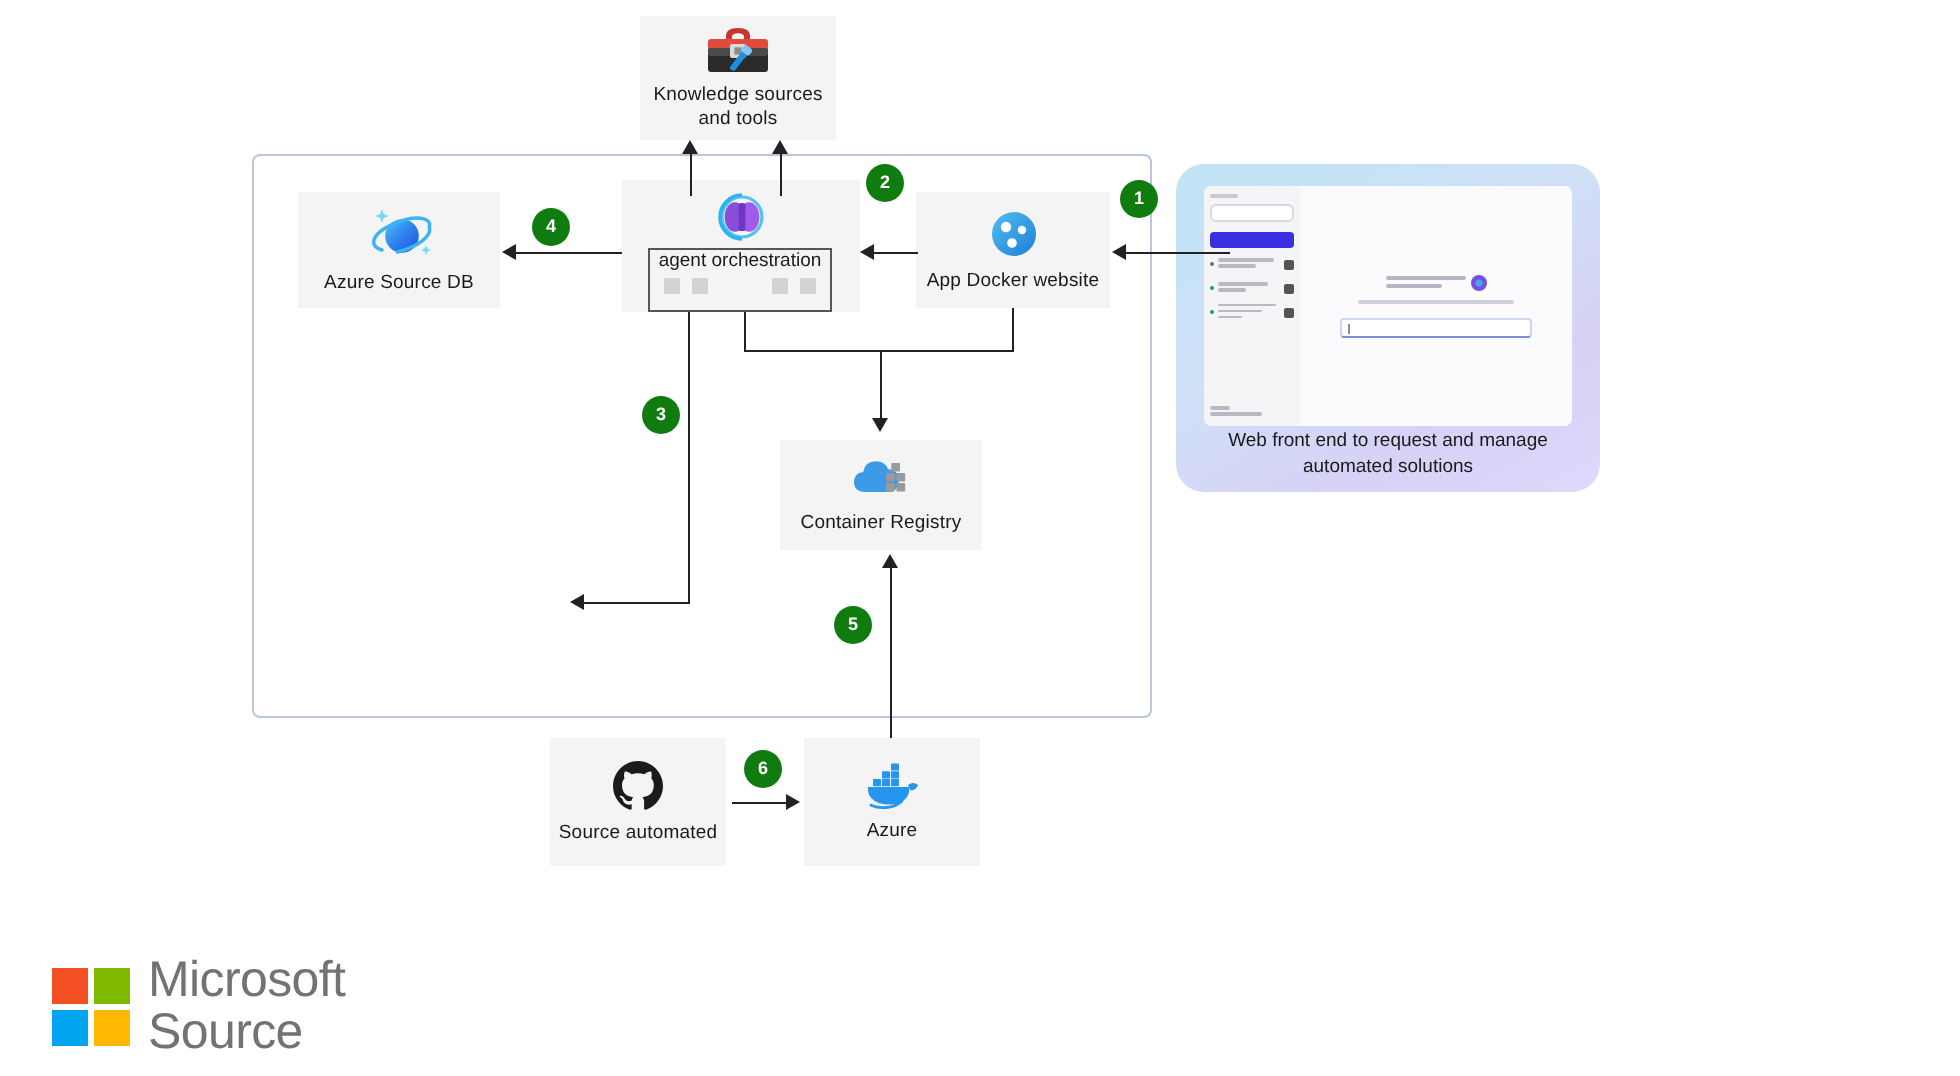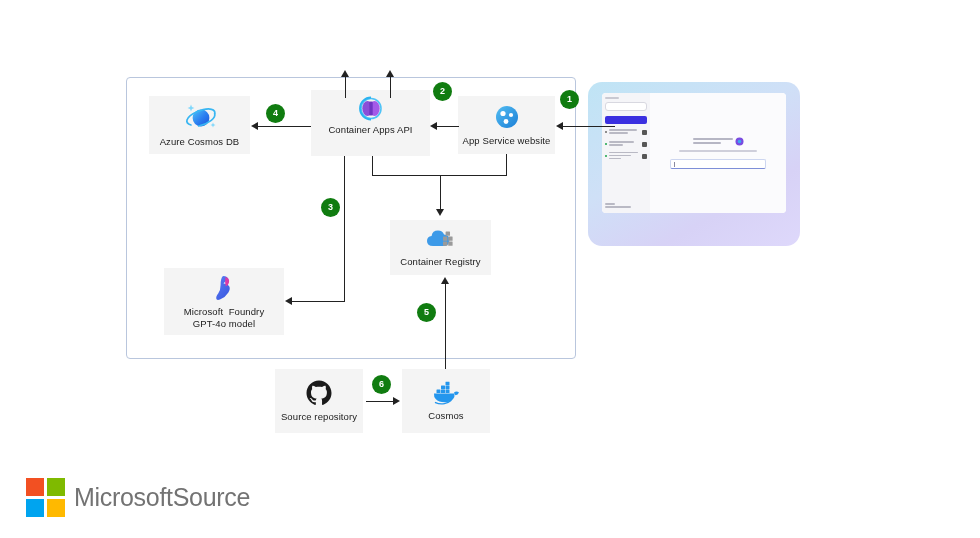--- a/index.html
+++ b/index.html
@@ -226,148 +226,163 @@
     gap: 9px;
   }
   #ms-squares {
     display: grid;
     grid-template-columns: 18px 18px;
     grid-template-rows: 18px 18px;
     gap: 3px;
   }
   #ms-wordmark {
     display: flex;
-    flex-direction: row;
+    flex-direction: column;
     line-height: 1.02;
   }
   .ms-word {
     font-size: 25px;
     color: #737373;
     font-family: "Liberation Sans", sans-serif;
     letter-spacing: -0.3px;
   }
 </style>
 </head>
 <body>
 
 <div id="canvas">
 
   <div id="azure-boundary"></div>
 
+  <div class="tile" style="left:320px; top:8px; width:98px; height:62px;">
+    <div class="icon-wrap">
+      <svg width="34" height="26" viewBox="0 0 34 26">
+        <path d="M11 6 q0-4 6-4 q6 0 6 4 l0 2 l-3 0 l0-1.6 q0-1.8-3-1.8 q-3 0-3 1.8 l0 1.6 l-3 0 z" fill="#c7352c"></path>
+        <rect x="2" y="7.5" width="30" height="5.5" rx="1.6" fill="#e04a3f"></rect>
+        <rect x="2" y="12" width="30" height="12" rx="1.6" fill="#2b2b2b"></rect>
+        <rect x="2" y="12" width="30" height="4" rx="1" fill="#4a4a4a"></rect>
+        <rect x="13" y="10" width="8" height="7" rx="1" fill="#d9d9d9"></rect>
+        <rect x="15.2" y="11.6" width="3.6" height="3.8" rx="0.6" fill="#8a8a8a"></rect>
+        <g transform="rotate(38 19 17)">
+          <rect x="17" y="12" width="3" height="13" rx="1.4" fill="#1e8fe0"></rect>
+          <rect x="16" y="10.5" width="5" height="4" rx="1.4" fill="#7ec8f5"></rect>
+        </g>
+      </svg>
+    </div>
+    <div class="tile-label">Knowledge sources<br>and tools</div>
+  </div>
 
   <div class="tile" style="left:149px; top:96px; width:101px; height:58px;">
     <div class="icon-wrap">
       <svg width="34" height="30" viewBox="0 0 34 30">
         <defs>
           <linearGradient id="cosmosGrad" x1="0" y1="0" x2="1" y2="1">
             <stop offset="0%" stop-color="#4fc3f7"></stop>
             <stop offset="55%" stop-color="#2b7cf0"></stop>
             <stop offset="100%" stop-color="#1b54d8"></stop>
           </linearGradient>
         </defs>
         <circle cx="18" cy="16" r="8.4" fill="url(#cosmosGrad)"></circle>
         <path d="M8 23 q-5-1.5-4-5 q1.3-4.4 10-8.2 q8.8-3.8 14.5-2.5 q4 1 3.2 4.2" fill="none" stroke="#39b6f2" stroke-width="1.7" stroke-linecap="round"></path>
         <path d="M31.7 11.7 q0.9 3.2-3.4 6.6 q-5.2 4-12.6 5.7" fill="none" stroke="#39b6f2" stroke-width="1.7" stroke-linecap="round"></path>
         <path d="M8 2.6 l0.95 2.45 L11.4 6 L8.95 6.95 L8 9.4 L7.05 6.95 L4.6 6 L7.05 5.05 Z" fill="#7fd7fb"></path>
         <path d="M30 20.5 l0.7 1.8 l1.8 0.7 l-1.8 0.7 l-0.7 1.8 l-0.7-1.8 l-1.8-0.7 l1.8-0.7 Z" fill="#7fd7fb"></path>
       </svg>
     </div>
-    <div class="tile-label">Azure Cosmos DB</div>
+    <div class="tile-label">Azure Source DB</div>
   </div>
 
   <div class="tile" style="left:311px; top:90px; width:119px; height:66px; justify-content:flex-start; padding-top:5px;">
     <div class="icon-wrap">
       <svg width="30" height="27" viewBox="0 0 30 27">
         <circle cx="15" cy="13.5" r="10" fill="none" stroke="#4fc3f7" stroke-width="1.6"></circle>
         <path d="M15 2.5 a11 11 0 0 0 0 22" fill="none" stroke="#2bb3f0" stroke-width="1.8"></path>
         <ellipse cx="11.5" cy="13.5" rx="5.2" ry="7.4" fill="#8a4fd8"></ellipse>
         <ellipse cx="18.5" cy="13.5" rx="5.2" ry="7.4" fill="#a45ae8"></ellipse>
         <rect x="13.3" y="6.5" width="3.4" height="14" rx="1.3" fill="#6f35c4"></rect>
       </svg>
     </div>
     <div class="tile-label" style="margin-top:2px;">Container Apps API</div>
   </div>
 
+  <div id="agent-orch">
+    <div id="agent-orch-label">agent orchestration</div>
+    <div id="agent-icons">
+      <div class="agent-pair">
+        <div class="agent-chip"></div>
+        <div class="agent-chip"></div>
+      </div>
+      <div class="agent-pair">
+        <div class="agent-chip"></div>
+        <div class="agent-chip"></div>
+      </div>
+    </div>
+  </div>
 
   <div class="tile" style="left:458px; top:96px; width:97px; height:58px;">
     <div class="icon-wrap">
       <svg width="28" height="28" viewBox="0 0 28 28">
         <defs>
           <linearGradient id="appsvcGrad" x1="0" y1="0" x2="1" y2="1">
             <stop offset="0%" stop-color="#52bdf2"></stop>
             <stop offset="100%" stop-color="#1c7fd6"></stop>
           </linearGradient>
         </defs>
         <circle cx="14" cy="14" r="11" fill="url(#appsvcGrad)"></circle>
         <circle cx="10" cy="10.5" r="2.6" fill="#ffffff"></circle>
         <circle cx="18" cy="12" r="2.1" fill="#ffffff"></circle>
         <circle cx="13" cy="18.5" r="2.4" fill="#ffffff"></circle>
       </svg>
     </div>
-    <div class="tile-label">App Service website</div>
+    <div class="tile-label">App Docker website</div>
   </div>
 
   <div class="tile" style="left:390px; top:220px; width:101px; height:55px;">
     <div class="icon-wrap">
       <svg width="34" height="25" viewBox="0 0 34 25">
         <path d="M9 19 q-6 0-6-5 q0-4.4 4.6-5 q0.8-5.4 6.4-5.4 q4.6 0 6 4 q5.4 0.3 5.4 5.6 q0 5.8-6 5.8 z" fill="#3d9ae8"></path>
         <g fill="#9a9a9a">
           <rect x="19" y="9.5" width="4.4" height="4.2" rx="0.5"></rect>
           <rect x="24.2" y="9.5" width="4.4" height="4.2" rx="0.5"></rect>
           <rect x="19" y="14.5" width="4.4" height="4.2" rx="0.5"></rect>
           <rect x="24.2" y="14.5" width="4.4" height="4.2" rx="0.5"></rect>
           <rect x="21.6" y="4.5" width="4.4" height="4.2" rx="0.5"></rect>
         </g>
       </svg>
     </div>
     <div class="tile-label">Container Registry</div>
   </div>
 
-  <div class="tile" style="left:164px; top:268px; width:120px; height:67px;">
-    <div class="icon-wrap">
-      <svg width="26" height="28" viewBox="0 0 26 28">
-        <defs>
-          <linearGradient id="foundryGrad" x1="0" y1="0" x2="0.7" y2="1">
-            <stop offset="0%" stop-color="#5b7cf5"></stop>
-            <stop offset="100%" stop-color="#3b5ae0"></stop>
-          </linearGradient>
-        </defs>
-        <path d="M12 2 q5 0 5.5 4 q-3.5 0.6-5 3.6 q3.8 0 5.5 2.4 q1.8 2.6-0.6 6.4 q-3 4.8-8.4 7.2 q-2.8 1.2-3.6-0.6 q-0.8-2 1.8-5.4 q2.4-3.2 2.4-8.6 q0-7 2.4-9 z" fill="url(#foundryGrad)"></path>
-        <path d="M14.4 3 q4.4 1 3.6 5.4 q-0.5 2.6-3.2 4.2 q-1.2-5 -0.4-9.6 z" fill="#d93ba8"></path>
-      </svg>
-    </div>
-    <div class="tile-label">Microsoft&nbsp; Foundry<br>GPT-4o model</div>
-  </div>
 
   <div class="tile" style="left:275px; top:369px; width:88px; height:64px;">
     <div class="icon-wrap">
       <svg width="28" height="28" viewBox="0 0 28 28">
         <path fill="#1b1b1b" d="M14 1.5 C7.1 1.5 1.5 7.1 1.5 14 c0 5.5 3.6 10.2 8.5 11.9 0.6 0.1 0.85-0.27 0.85-0.6 0-0.3-0.01-1.08-0.02-2.13-3.46 0.75-4.19-1.67-4.19-1.67-0.57-1.44-1.39-1.82-1.39-1.82-1.13-0.77 0.09-0.76 0.09-0.76 1.25 0.09 1.91 1.29 1.91 1.29 1.11 1.9 2.91 1.35 3.62 1.03 0.11-0.8 0.43-1.35 0.79-1.66-2.76-0.31-5.67-1.38-5.67-6.15 0-1.36 0.49-2.47 1.28-3.34-0.13-0.31-0.56-1.58 0.12-3.29 0 0 1.05-0.34 3.43 1.27 1-0.28 2.07-0.42 3.13-0.42 1.06 0 2.13 0.14 3.13 0.42 2.38-1.61 3.43-1.27 3.43-1.27 0.68 1.71 0.25 2.98 0.12 3.29 0.8 0.87 1.28 1.98 1.28 3.34 0 4.78-2.92 5.83-5.7 6.14 0.45 0.38 0.85 1.15 0.85 2.31 0 1.67-0.02 3.01-0.02 3.42 0 0.33 0.23 0.72 0.86 0.6C22.9 24.2 26.5 19.5 26.5 14 26.5 7.1 20.9 1.5 14 1.5z"></path>
       </svg>
     </div>
-    <div class="tile-label">Source repository</div>
+    <div class="tile-label">Source automated</div>
   </div>
 
   <div class="tile" style="left:402px; top:369px; width:88px; height:64px;">
     <div class="icon-wrap">
       <svg width="34" height="26" viewBox="0 0 34 26">
         <g fill="#2496ed">
           <rect x="7.5" y="9.5" width="4" height="3.6" rx="0.4"></rect>
           <rect x="12" y="9.5" width="4" height="3.6" rx="0.4"></rect>
           <rect x="16.5" y="9.5" width="4" height="3.6" rx="0.4"></rect>
           <rect x="12" y="5.6" width="4" height="3.6" rx="0.4"></rect>
           <rect x="16.5" y="5.6" width="4" height="3.6" rx="0.4"></rect>
           <rect x="16.5" y="1.7" width="4" height="3.6" rx="0.4"></rect>
         </g>
         <path d="M3 13.5 h22.5 q0.6 3.2-1.6 5.8 q-2.6 3-8.2 3 q-6 0-9-3.2 q-2-2.2-1.7-5.6 z" fill="#2496ed"></path>
         <path d="M25 12.5 q2.5-2 5 0 q-1 2.6-3.6 2.8 q-0.9-1.4-1.4-2.8 z" fill="#2496ed"></path>
         <path d="M6.5 22.6 q4 1.8 9 1 q4-0.7 6.4-3" fill="none" stroke="#2496ed" stroke-width="1.4" stroke-linecap="round"></path>
       </svg>
     </div>
-    <div class="tile-label">Cosmos</div>
+    <div class="tile-label">Azure</div>
   </div>
 
   <div id="frontend-panel">
     <div id="browser-mock">
       <div id="mock-sidebar">
         <div class="mock-tinytext" style="width:14px;"></div>
         <div class="mock-newbtn"></div>
         <div class="mock-item-active"></div>
         <div class="mock-item">
           <div class="mock-dot" style="background:#6b6b6b;"></div>
@@ -409,20 +424,21 @@
             <circle cx="4.5" cy="4.5" r="4" fill="#7a4ce0"></circle>
             <circle cx="4.5" cy="4.5" r="1.8" fill="#3da8f0"></circle>
           </svg>
         </div>
         <div id="mock-sub"></div>
         <div id="mock-search">
           <div class="mock-caret"></div>
         </div>
       </div>
     </div>
+    <div class="caption" style="left:8px; top:133px; width:196px;">Web front end to request and manage<br>automated solutions</div>
   </div>
 
   <div class="line-h" style="left:563px; top:126px; width:52px;"></div>
   <div class="arrow arrow-left" style="left:556px; top:121.5px;"></div>
 
   <div class="line-h" style="left:437px; top:126px; width:22px;"></div>
   <div class="arrow arrow-left" style="left:430px; top:121.5px;"></div>
 
   <div class="line-h" style="left:258px; top:126px; width:53px;"></div>
   <div class="arrow arrow-left" style="left:251px; top:121.5px;"></div>

